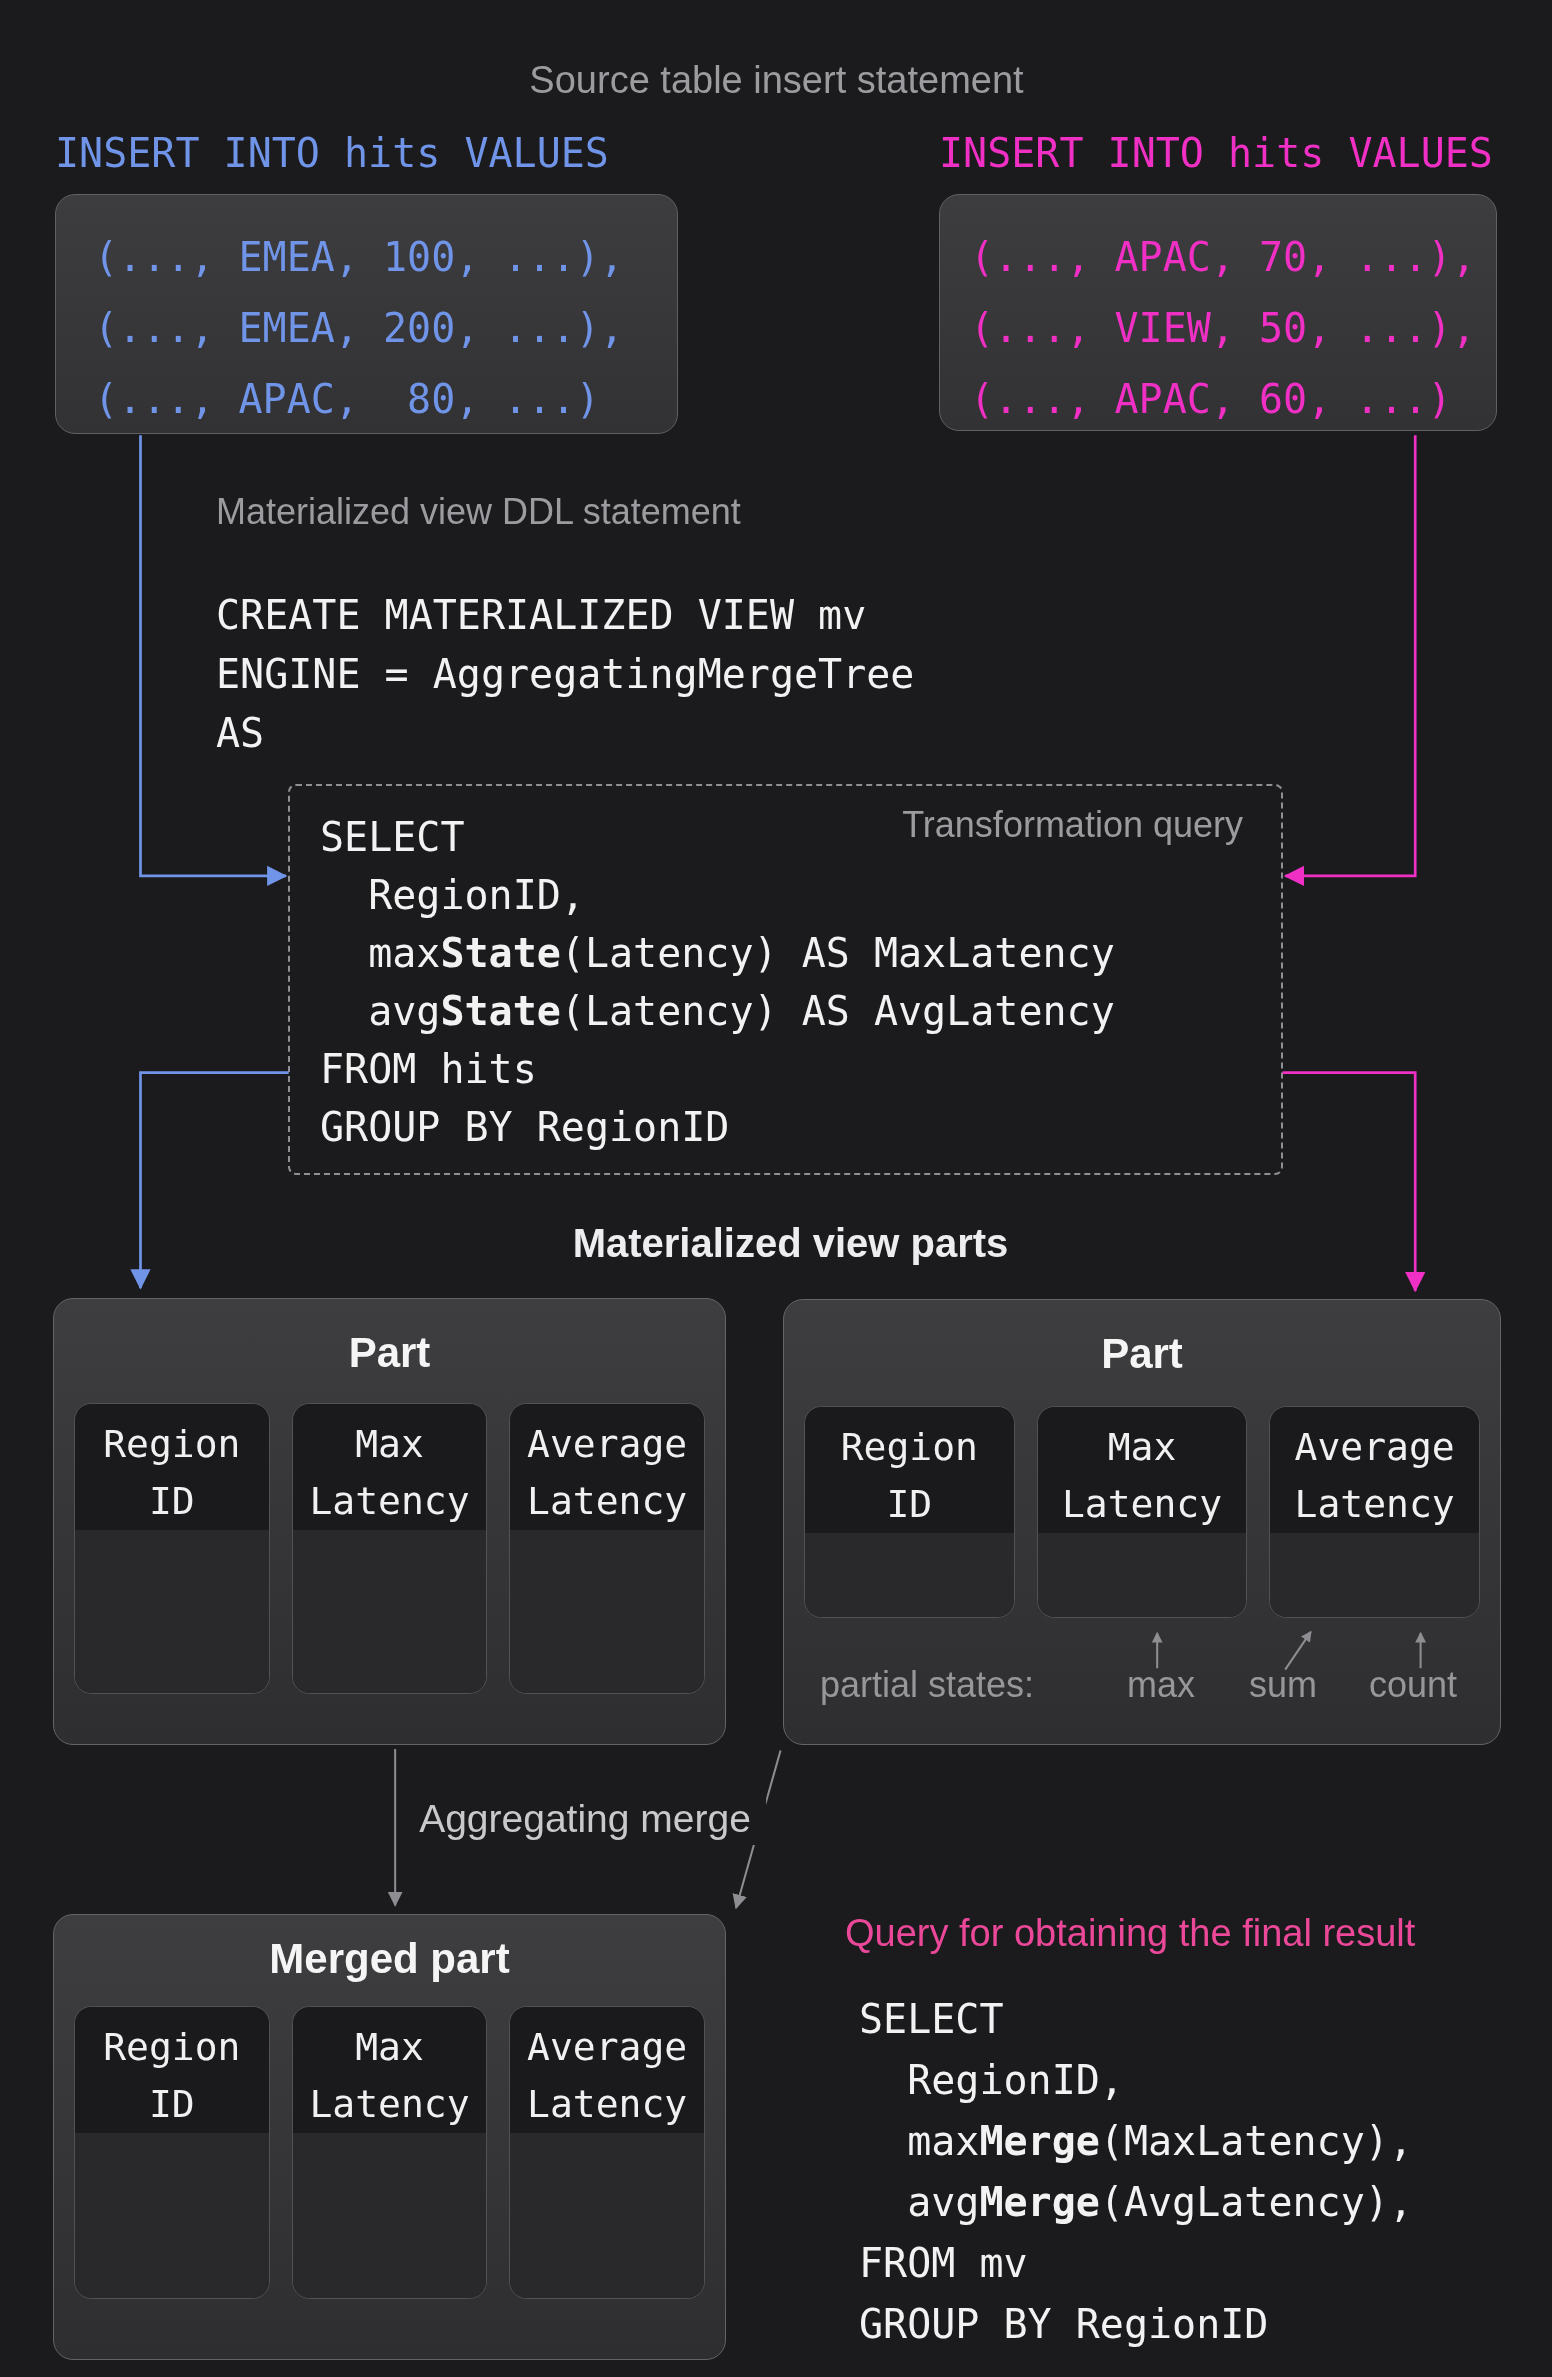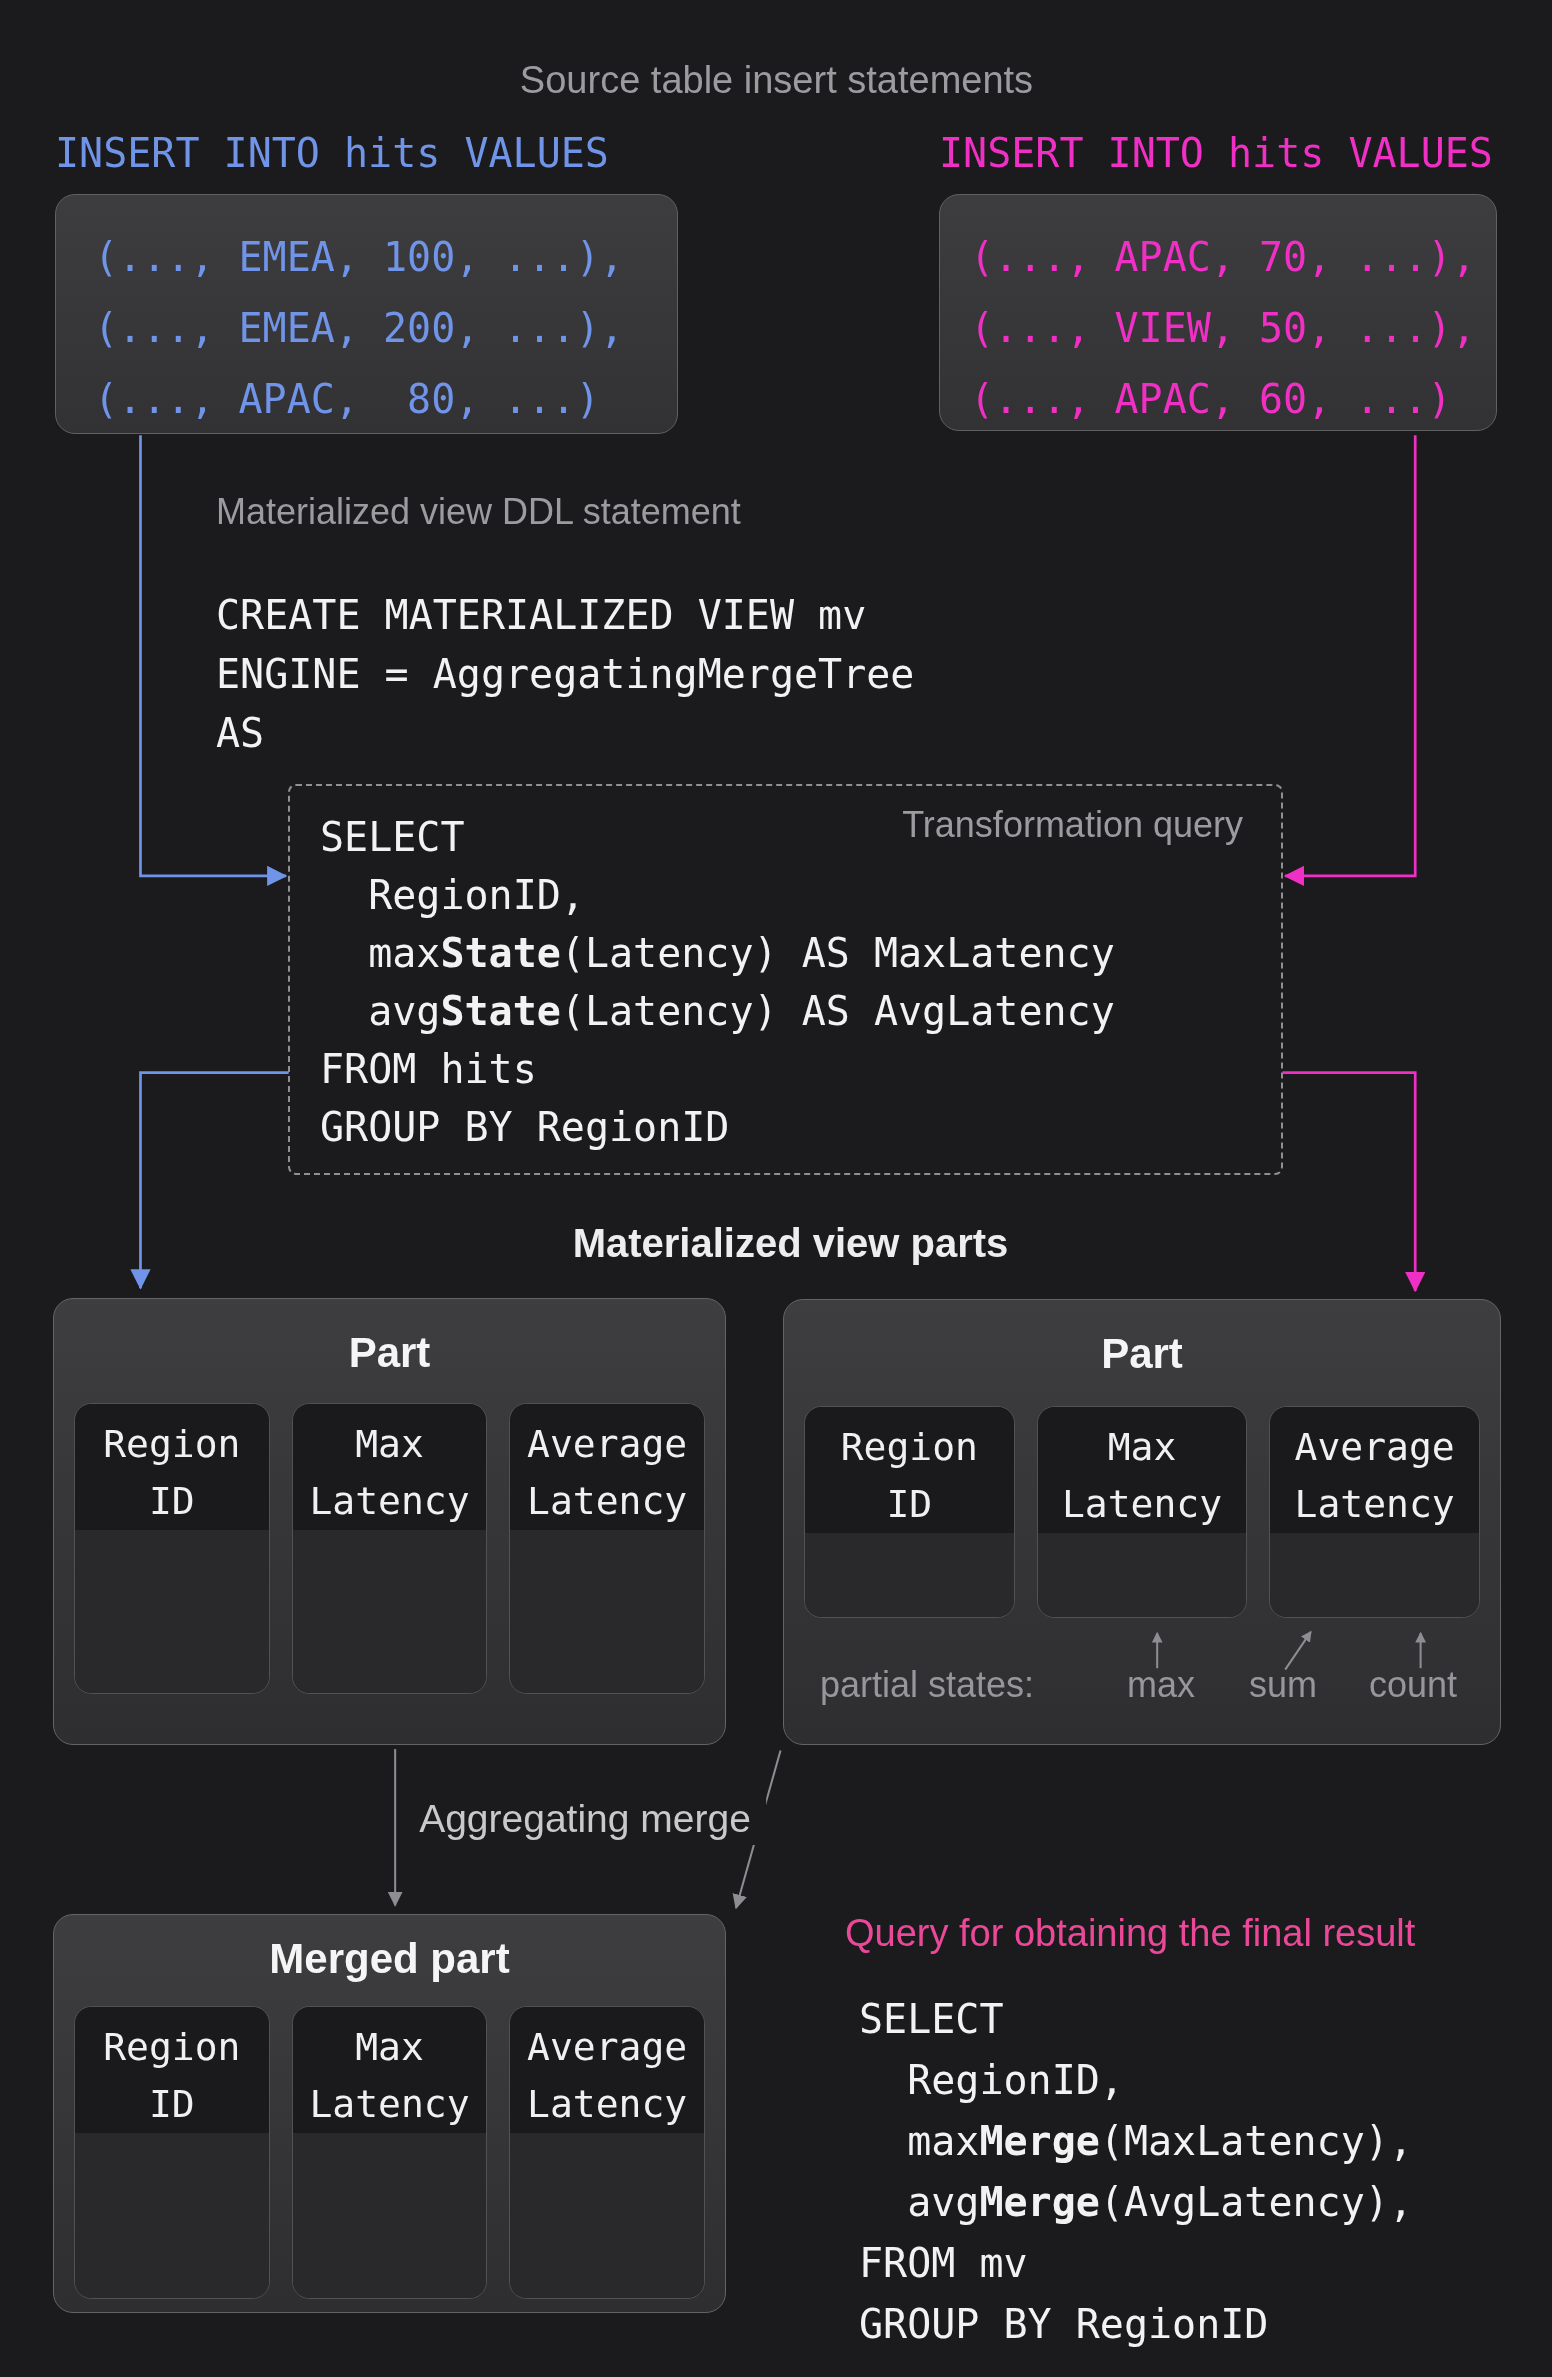--- a/index.html
+++ b/index.html
@@ -55,21 +55,21 @@
 
   
   .ps-label{position:absolute;top:364px;font-size:36px;color:#97979b;}
   .ps-word{position:absolute;top:364px;font-size:36px;color:#97979b;transform:translateX(-50%);}
 
   
   .merge-label{top:1819px;left:585px;transform:translate(-50%,-50%);font-size:39px;color:#c9c9cb;
                background:#1b1b1d;padding:4px 15px;white-space:nowrap;z-index:3;}
 
   
-  .merged-box{left:53px;top:1914px;width:673px;height:399px;border:1.3px solid #646467;border-radius:20px;
+  .merged-box{left:53px;top:1914px;width:673px;height:446px;border:1.3px solid #646467;border-radius:20px;
               background:linear-gradient(180deg,#3e3e40,#2e2e30);box-sizing:border-box;}
   .merged-box .box-title{top:20px;}
   .merged-box .cards-row{top:91px;height:293px;}
   .merged-box .col-body{padding-top:15px;line-height:67px;}
 
   
   .final-label{left:845px;top:1912px;font-size:38px;color:#ec4899;}
   .final-code{left:859px;top:1989px;color:#f2f2f3;}
   .final-code .code-line{line-height:61px;}
 
@@ -105,21 +105,21 @@
     <polyline points="1903,1592 2100,1592 2100,1916" fill="none" stroke="#f02fc4" stroke-width="4" marker-end="url(#ah-magenta)"></polyline>
 
     <polyline points="586,2596 586,2828" fill="none" stroke="#8e8e92" stroke-width="3" marker-end="url(#ah-gray)"></polyline>
     <polyline points="1158,2598 1092,2832" fill="none" stroke="#8e8e92" stroke-width="3" marker-end="url(#ah-gray)"></polyline>
 
     <polyline points="1717,2476 1717,2424" fill="none" stroke="#8e8e92" stroke-width="3" marker-end="url(#ah-gray-sm)"></polyline>
     <polyline points="1907,2478 1945,2422" fill="none" stroke="#8e8e92" stroke-width="3" marker-end="url(#ah-gray-sm)"></polyline>
     <polyline points="2108,2476 2108,2424" fill="none" stroke="#8e8e92" stroke-width="3" marker-end="url(#ah-gray-sm)"></polyline>
   </svg>
 
-  <div class="abs page-title">Source table insert statements</div>
+  <div class="abs page-title">Source table insert statement</div>
 
   <div class="abs mono ins-header left">INSERT INTO hits VALUES</div>
   <div class="abs ins-box left">
     <div class="code-line">(..., EMEA, 100, ...),</div>
     <div class="code-line">(..., EMEA, 200, ...),</div>
     <div class="code-line">(..., APAC,  80, ...)</div>
   </div>
 
   <div class="abs mono ins-header right">INSERT INTO hits VALUES</div>
   <div class="abs ins-box right">

